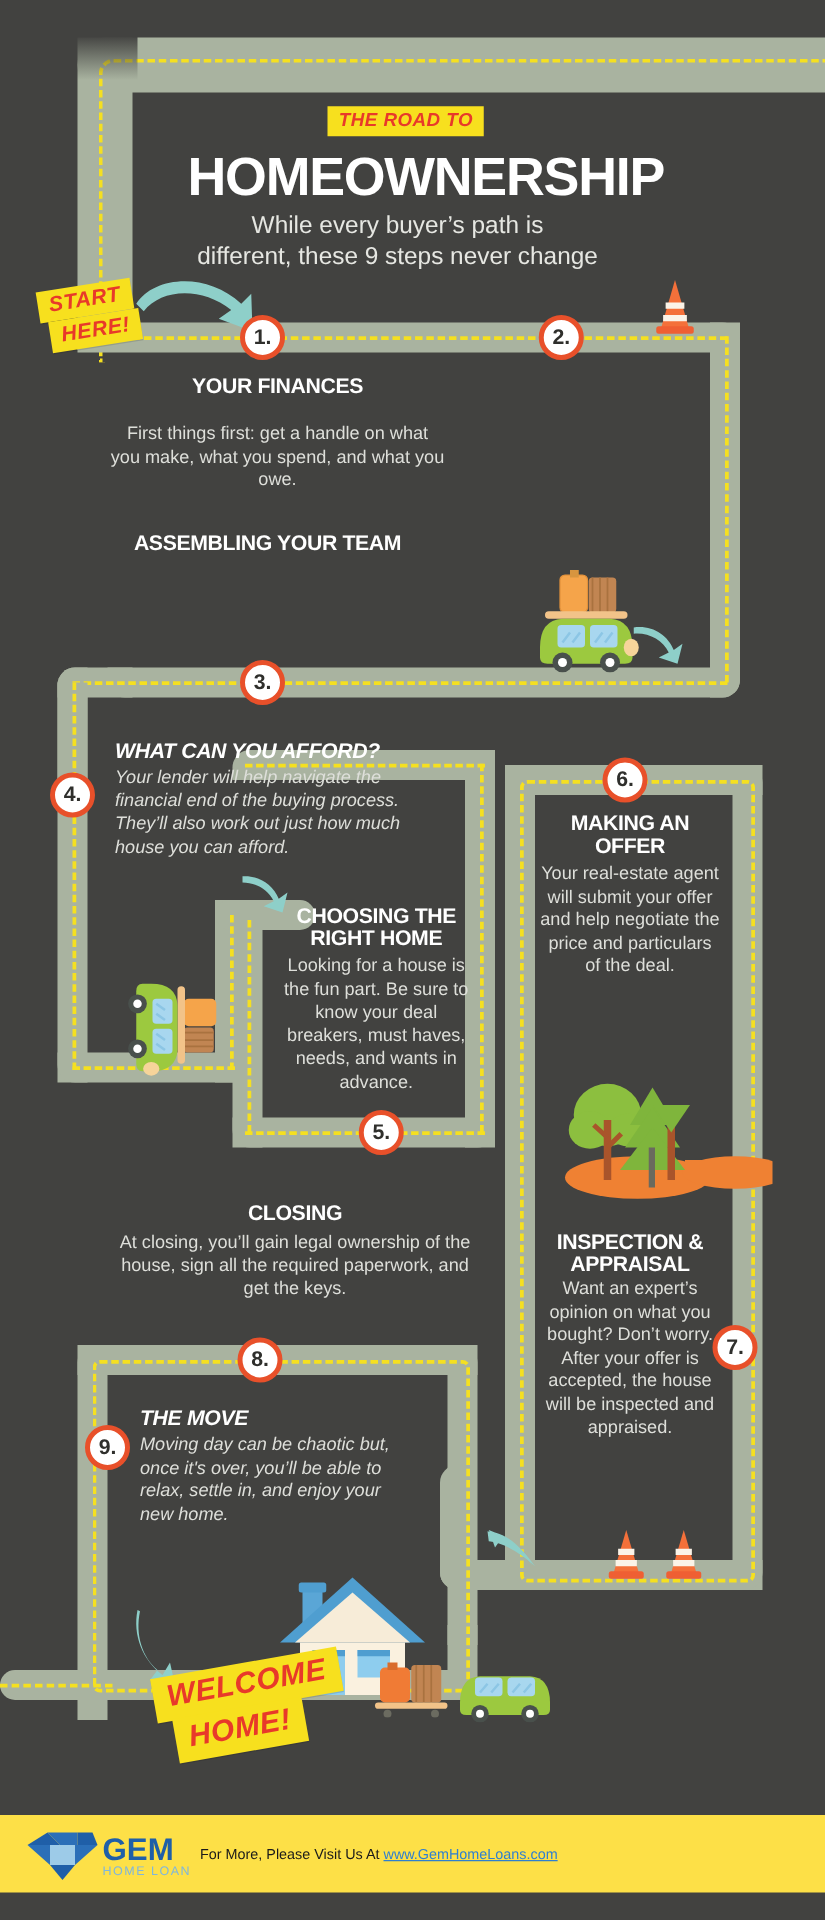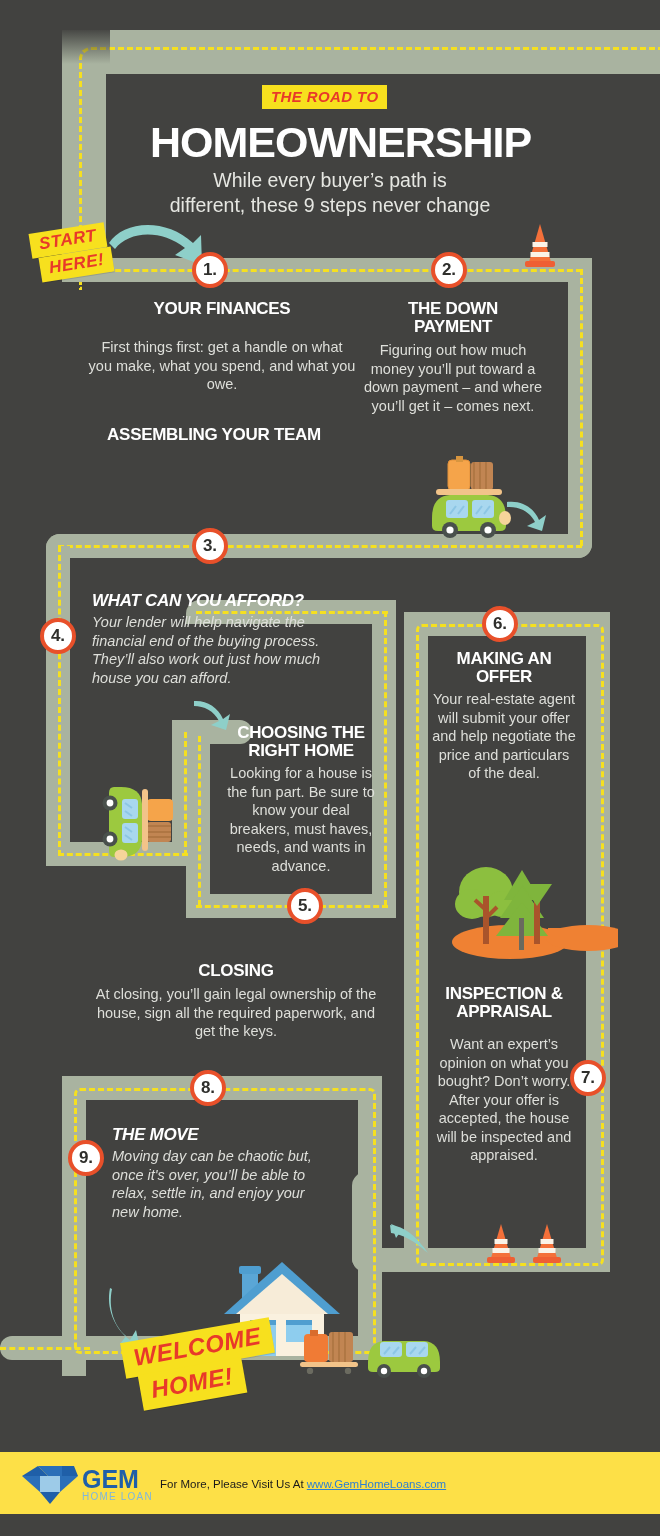--- a/index.html
+++ b/index.html
@@ -104,21 +104,21 @@
   <div class="road" style="left:62px;top:1076px;width:24px;height:300px;"></div>
   <div class="road" style="left:358px;top:1076px;width:24px;height:240px;"></div>
   <div class="road road-r" style="left:0px;top:1336px;width:382px;height:24px;"></div>
   <div class="road" style="left:358px;top:1300px;width:24px;height:60px;border-radius:0 0 14px 0;"></div>
 
   <div class="dashbox" style="left:74px;top:1088px;width:296px;height:260px;border-radius:6px;"></div>
   <div class="dash dash-h" style="left:0px;top:1347px;width:90px;"></div>
 
   <div class="kicker" style="left:262px;top:85px;">THE ROAD TO</div>
   <div class="bigtitle" style="left:150px;top:118px;">HOMEOWNERSHIP</div>
-  <div class="sub" style="left:130px;top:168px;width:400px;text-align:center;">
+  <div class="sub" style="left:118px;top:168px;width:400px;text-align:center;">
     <div>While every buyer’s path is</div>
     <div>different, these 9 steps never change</div>
   </div>
 
   <div class="sticker" style="left:30px;top:228px;transform:rotate(-9deg);">START</div>
   <div class="sticker" style="left:40px;top:252px;transform:rotate(-9deg);">HERE!</div>
 
   <svg class="art" style="left:105px;top:215px;" width="105" height="55" viewBox="0 0 105 55">
     <path d="M4 28 C18 6, 60 2, 88 28 L96 20 L97 50 L70 40 L80 33 C56 14, 24 16, 10 34 Z" fill="#8ecfc9"></path>
   </svg>
@@ -131,27 +131,20 @@
   <div class="badge" style="left:482px;top:606px;">6.</div>
   <div class="badge" style="left:570px;top:1060px;">7.</div>
   <div class="badge" style="left:190px;top:1070px;">8.</div>
   <div class="badge" style="left:68px;top:1140px;">9.</div>
 
   <div class="block c" style="left:88px;top:300px;width:268px;">
     <div class="h" style="font-size:17px;">YOUR FINANCES</div>
     <div class="p" style="font-size:14.5px;margin-top:20px;">First things first: get a handle on what you make, what you spend, and what you owe.</div>
   </div>
 
-  <div class="block c" style="left:360px;top:300px;width:186px;">
-    <div class="h" style="font-size:17px;">
-      <div>THE DOWN</div>
-      <div>PAYMENT</div>
-    </div>
-    <div class="p" style="font-size:14.5px;margin-top:5px;">Figuring out how much money you’ll put toward a down payment – and where you’ll get it – comes next.</div>
-  </div>
 
   <div class="block c" style="left:72px;top:426px;width:284px;">
     <div class="h" style="font-size:17px;">ASSEMBLING YOUR TEAM</div>
   </div>
 
   <div class="block l" style="left:92px;top:592px;width:260px;">
     <div class="h" style="font-size:17px;">WHAT CAN YOU AFFORD?</div>
     <div class="p" style="font-size:14.5px;margin-top:3px;">Your lender will help navigate the financial end of the buying process. They’ll also work out just how much house you can afford.</div>
   </div>
 
@@ -169,21 +162,21 @@
       <div>OFFER</div>
     </div>
     <div class="p" style="font-size:14.5px;margin-top:4px;">Your real-estate agent will submit your offer and help negotiate the price and particulars of the deal.</div>
   </div>
 
   <div class="block c" style="left:430px;top:985px;width:148px;">
     <div class="h" style="font-size:17px;">
       <div>INSPECTION &amp;</div>
       <div>APPRAISAL</div>
     </div>
-    <div class="p" style="font-size:14.5px;margin-top:14px;">Want an expert’s opinion on what you bought? Don’t worry. After your offer is accepted, the house will be inspected and appraised.</div>
+    <div class="p" style="font-size:14.5px;margin-top:1px;">Want an expert’s opinion on what you bought? Don’t worry. After your offer is accepted, the house will be inspected and appraised.</div>
   </div>
 
   <div class="block c" style="left:88px;top:962px;width:296px;">
     <div class="h" style="font-size:17px;">CLOSING</div>
     <div class="p" style="font-size:14.5px;margin-top:5px;">At closing, you’ll gain legal ownership of the house, sign all the required paperwork, and get the keys.</div>
   </div>
 
   <div class="block l" style="left:112px;top:1126px;width:216px;">
     <div class="h" style="font-size:17px;">THE MOVE</div>
     <div class="p" style="font-size:14.5px;margin-top:3px;">Moving day can be chaotic but, once it's over, you’ll be able to relax, settle in, and enjoy your new home.</div>

